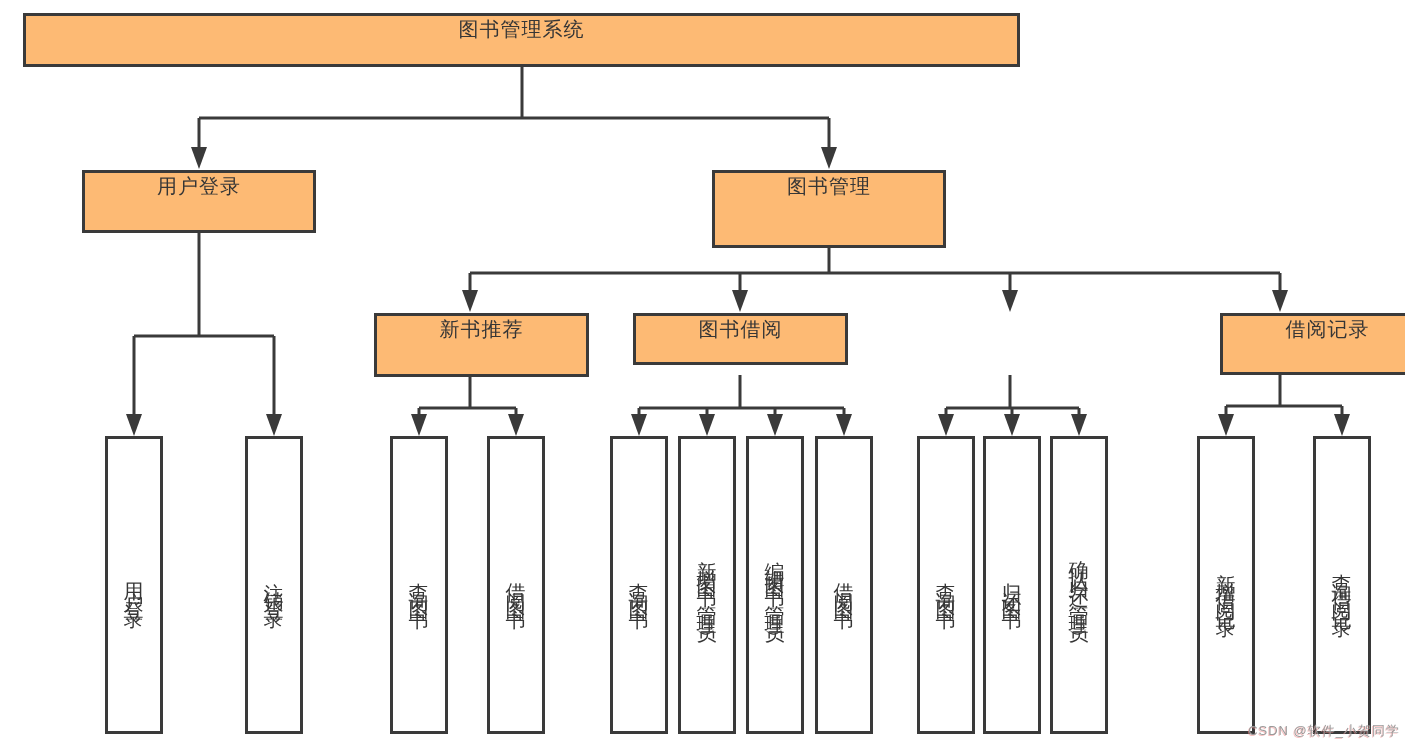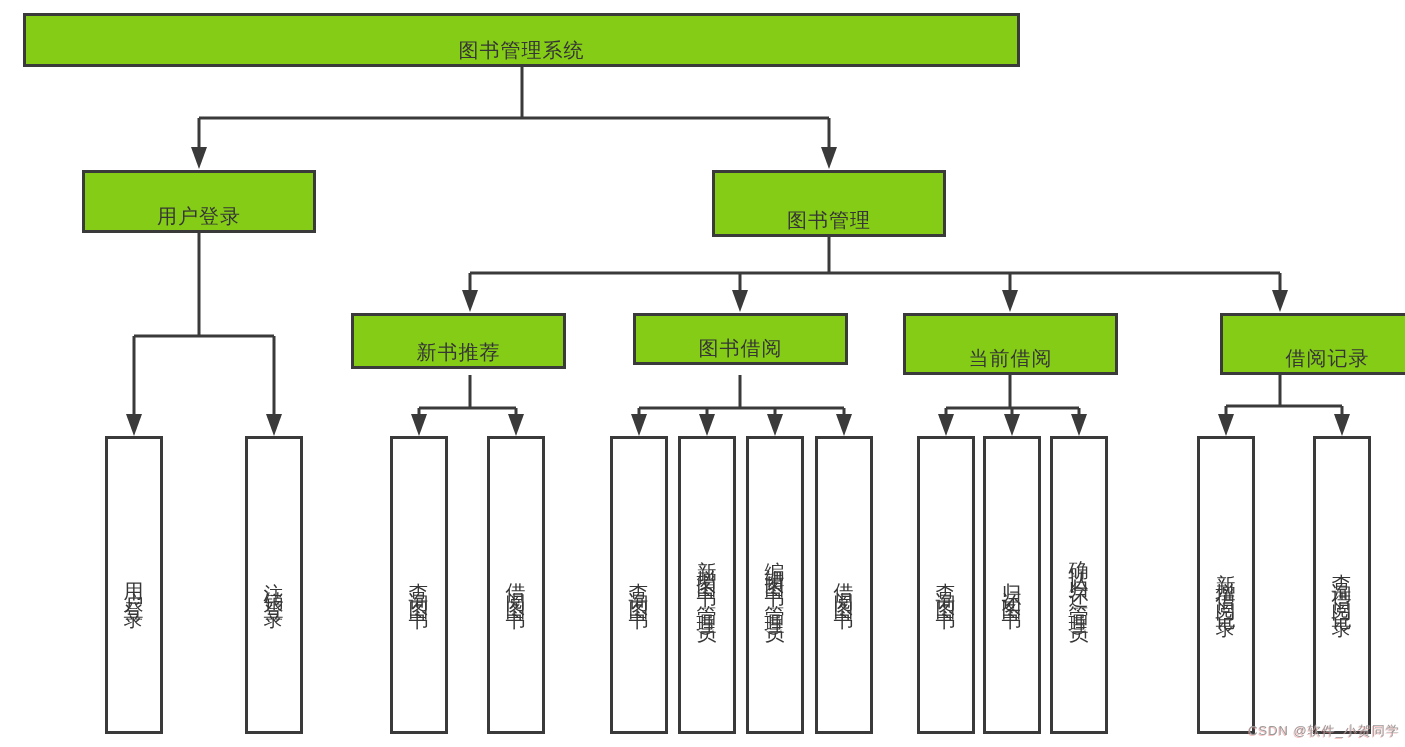--- a/index.html
+++ b/index.html
@@ -19,24 +19,24 @@
   svg.connectors {
     position: absolute;
     left: 0;
     top: 0;
     width: 1405px;
     height: 747px;
   }
   .hbox {
     position: absolute;
     box-sizing: border-box;
-    background: #84cc16;
+    background: #fdba74;
     border: 3px solid #3a3a3a;
     display: flex;
-    align-items: flex-end;
+    align-items: flex-start;
     justify-content: center;
     font-size: 20px;
     letter-spacing: 1px;
     white-space: nowrap;
   }
   .vbox {
     position: absolute;
     box-sizing: border-box;
     background: #ffffff;
     border: 3px solid #3a3a3a;
@@ -128,33 +128,30 @@
     </g>
   </svg>
 
   <div class="hbox" style="left:23px; top:13px; width:997px; height:54px">
     <span>图书管理系统</span>
   </div>
 
   <div class="hbox" style="left:82px; top:170px; width:234px; height:63px">
     <span>用户登录</span>
   </div>
-  <div class="hbox" style="left:712px; top:170px; width:234px; height:67px">
+  <div class="hbox" style="left:712px; top:170px; width:234px; height:78px">
     <span>图书管理</span>
   </div>
 
-  <div class="hbox" style="left:351px; top:313px; width:215px; height:56px">
+  <div class="hbox" style="left:374px; top:313px; width:215px; height:64px">
     <span>新书推荐</span>
   </div>
   <div class="hbox" style="left:633px; top:313px; width:215px; height:52px">
     <span>图书借阅</span>
   </div>
-  <div class="hbox" style="left:903px; top:313px; width:215px; height:62px">
-    <span>当前借阅</span>
-  </div>
   <div class="hbox" style="left:1220px; top:313px; width:215px; height:62px">
     <span>借阅记录</span>
   </div>
 
   <div class="vbox" style="left:105px">
     <span>用户登录</span>
   </div>
   <div class="vbox" style="left:245px">
     <span>注销登录</span>
   </div>

